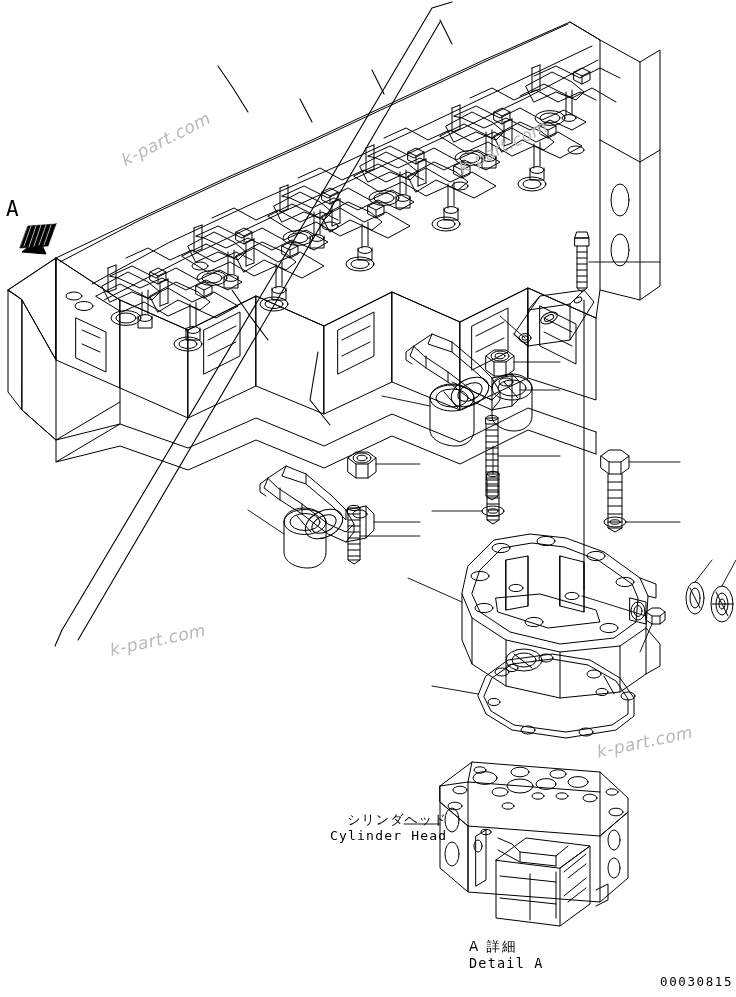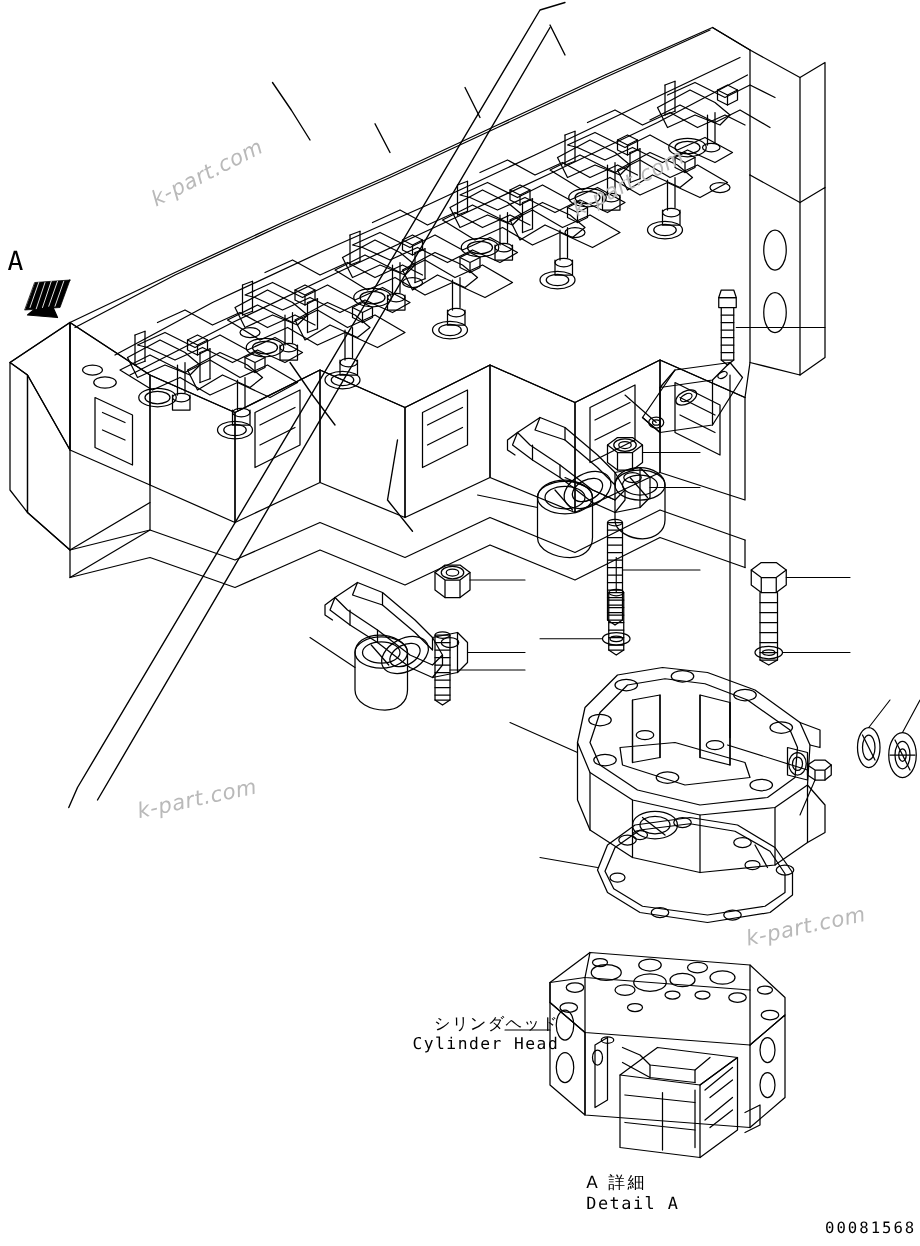--- a/index.html
+++ b/index.html
@@ -623,15 +623,15 @@
   <div class="lbl" id="label-cylinder-head">
     <span class="jp">シリンダヘッド</span>
     <span class="en">Cylinder Head</span>
   </div>
 
   <div class="lbl" id="label-detail-a">
     <span class="jp">A 詳細</span>
     <span class="en">Detail A</span>
   </div>
 
-  <div class="lbl" id="label-drawing-number">00081568</div>
+  <div class="lbl" id="label-drawing-number">00030815</div>
 
 </div>
 
 </body></html>

